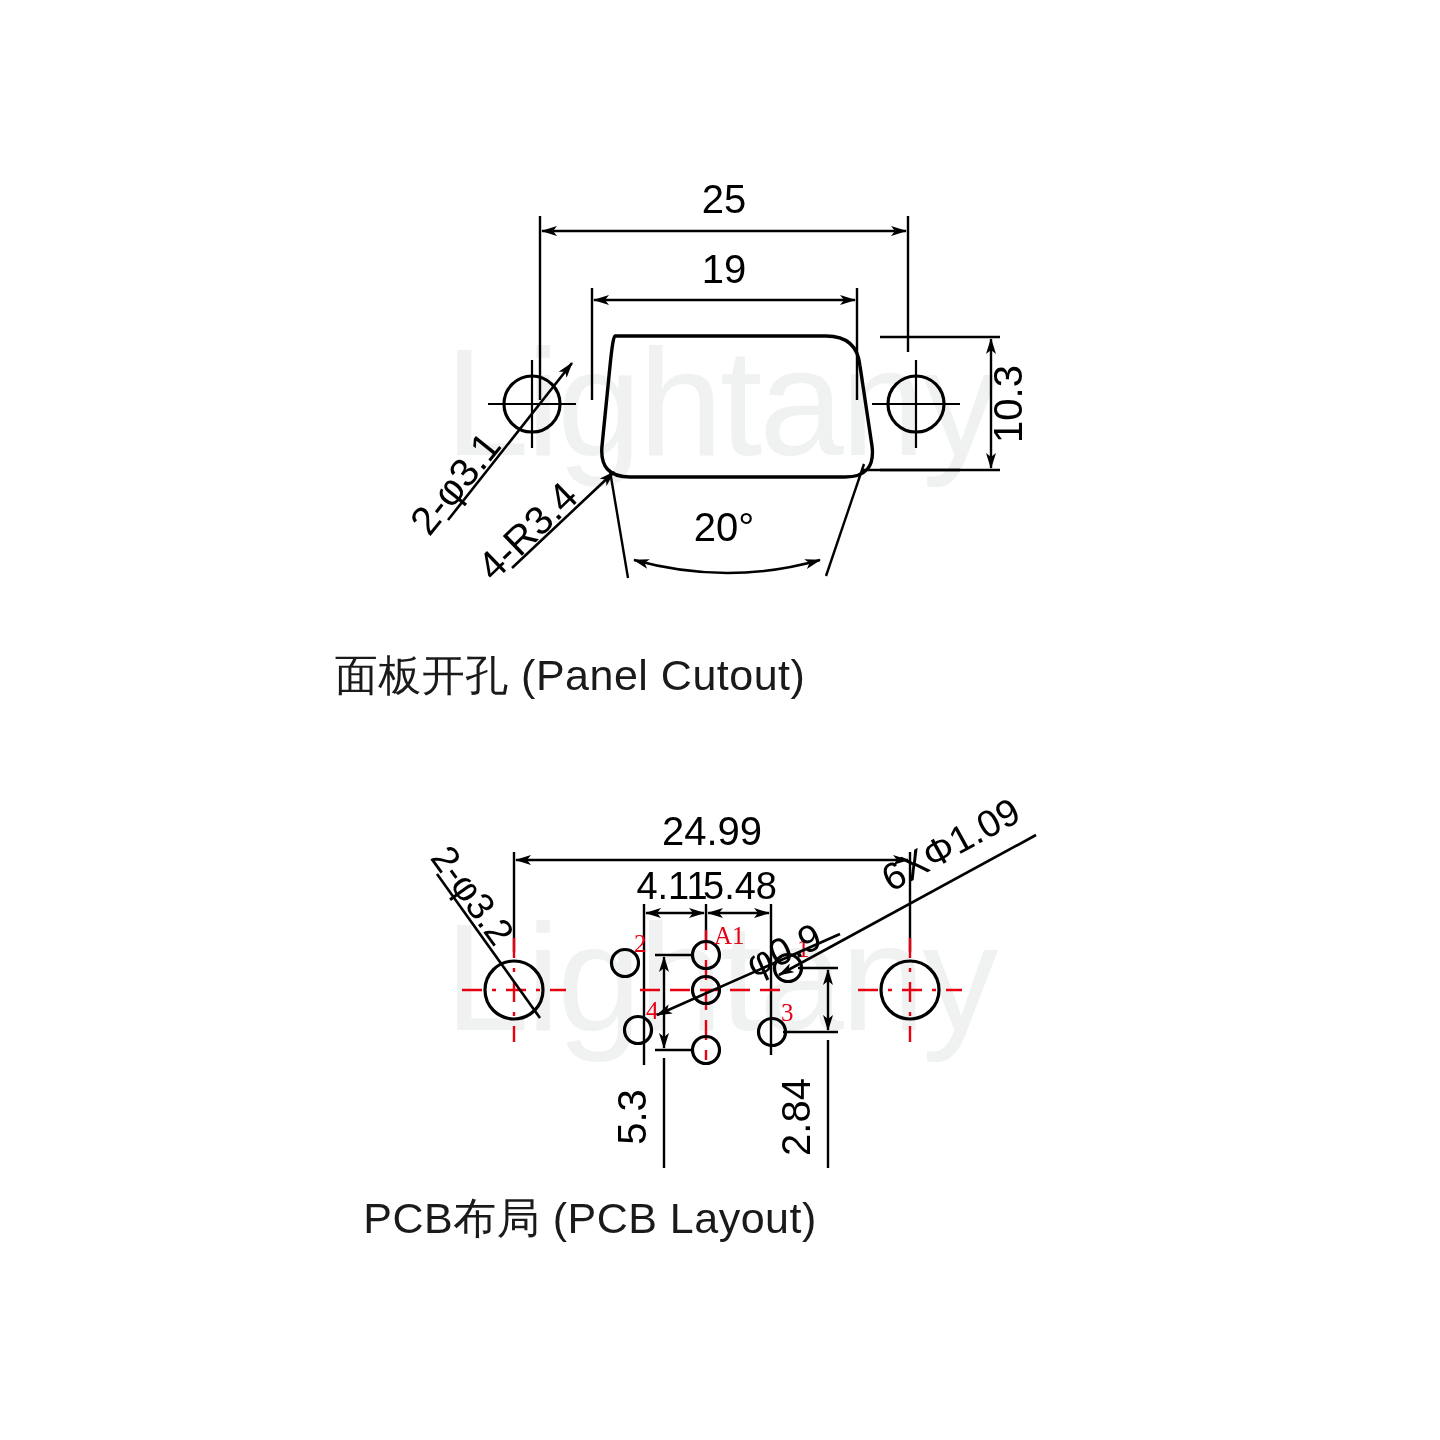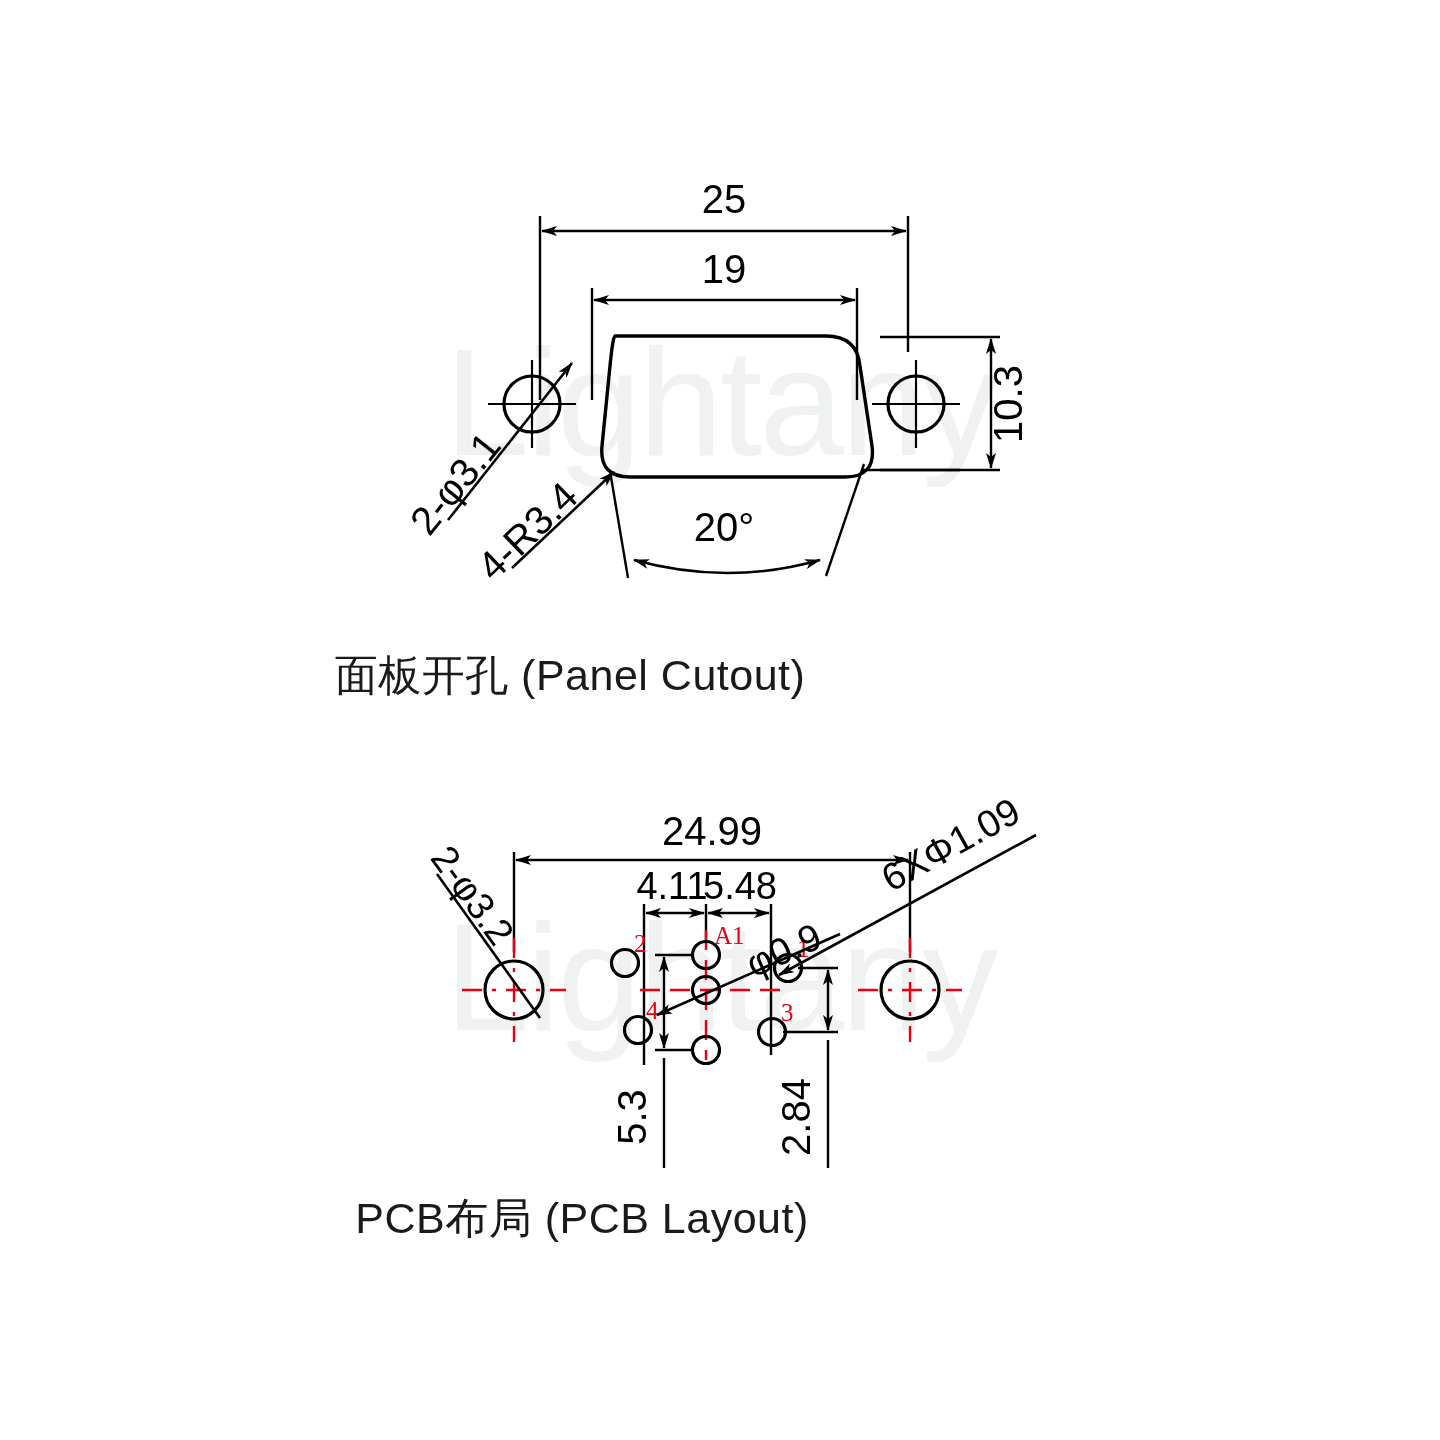--- a/index.html
+++ b/index.html
@@ -31,21 +31,21 @@
   .cap {
     position: absolute;
     text-align: center;
     font-size: 43px;
     color: #1a1a1a;
     font-family: "Liberation Sans", "DejaVu Sans", sans-serif;
     letter-spacing: 0.5px;
     white-space: nowrap;
   }
   #cap-panel { left: 0; width: 1140px; top: 603px; margin-top: 44px; }
-  #cap-pcb   { left: 4px; width: 1156px; top: 1190px; }
+  #cap-pcb   { left: 12px; width: 1156px; top: 1190px; }
 </style>
 </head>
 <body>
 
 <div id="stage">
 
   <svg class="draw" viewBox="0 0 1440 1440">
     <defs>
       <marker id="ar" markerWidth="16" markerHeight="10" refX="15" refY="5" orient="auto" markerUnits="userSpaceOnUse">
         <path d="M0,0 L16,5 L0,10 L4,5 Z" fill="#000"></path>

